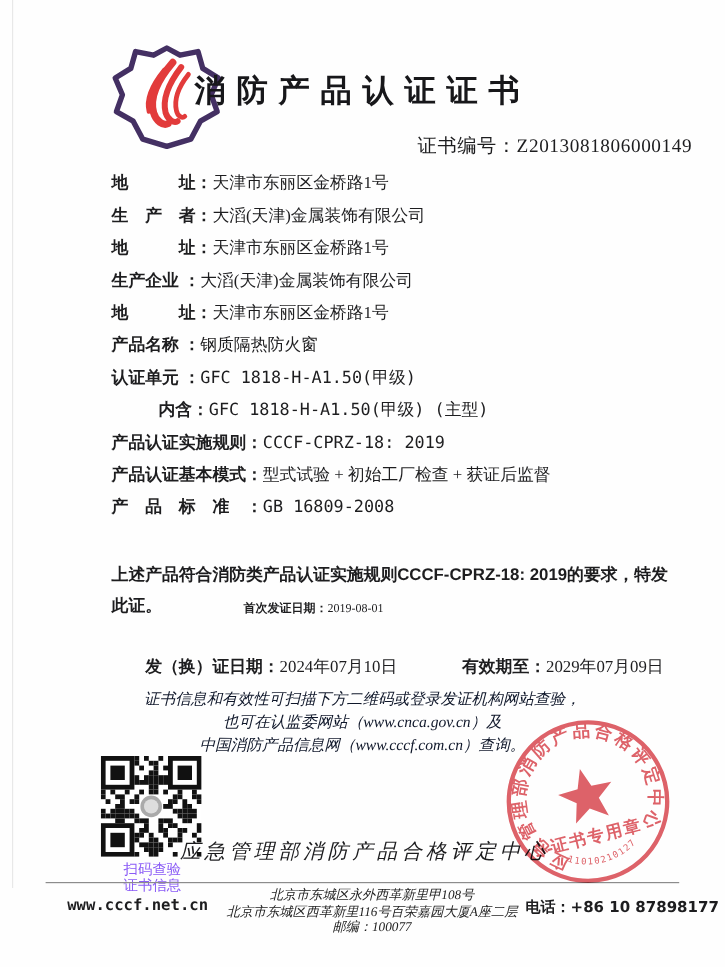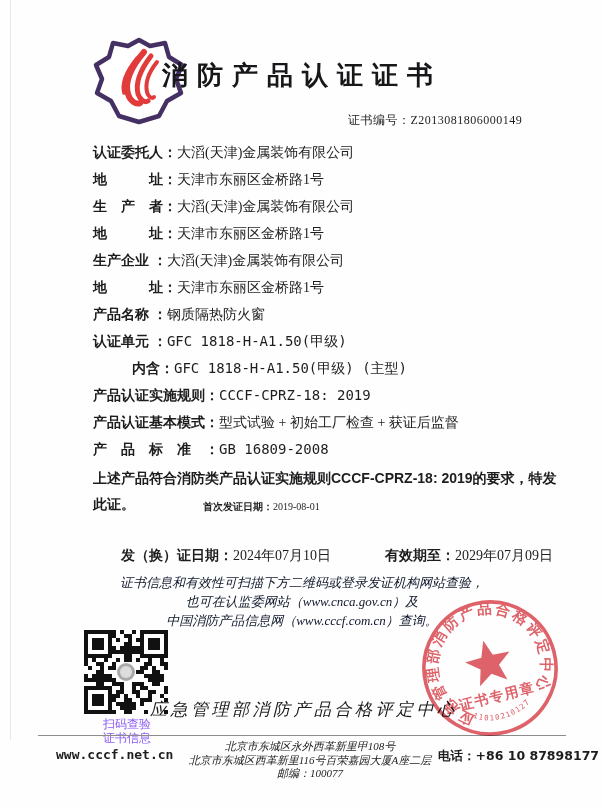--- a/index.html
+++ b/index.html
@@ -11,21 +11,21 @@
   }
   .paper-edge{position:absolute;left:10px;top:0;width:1px;height:740px;background:#e8e8e8;}
 
   
   .logo{position:absolute;left:88px;top:36px;width:102px;height:90px;}
   .title{
     position:absolute;left:0;top:58px;width:604px;text-align:center;
     font-family:"Liberation Sans","DejaVu Sans",sans-serif;
     font-weight:700;font-size:26px;letter-spacing:9px;color:#17171a;
   }
-  .cert-no{position:absolute;left:348px;top:112px;font-size:12px;letter-spacing:.5px;}
+  .cert-no{position:absolute;left:348px;top:112px;font-size:16px;letter-spacing:.5px;}
   .cert-no .lbl{font-weight:400;}
 
   
   .fields{position:absolute;left:93px;top:139px;width:480px;}
   .row{height:27px;line-height:27px;font-size:14px;white-space:nowrap;}
   .row .lbl{font-weight:700;font-family:"Liberation Sans","DejaVu Sans",sans-serif;}
   .row .val{font-family:"Liberation Serif","DejaVu Serif",serif;}
   .row .val.code{font-family:"DejaVu Sans Mono","Liberation Mono",monospace;font-size:14px;}
   .row.indent{padding-left:39px;}
 
@@ -83,23 +83,20 @@
       <path d="M49,22 C40,33 33,46 36,57" stroke-width="3.5"></path>
     </g>
   </svg>
 
   <div class="title">消防产品认证证书</div>
   <div class="cert-no">
     <span class="lbl">证书编号：</span><span>Z2013081806000149</span>
   </div>
 
   <div class="fields">
-    <div class="row">
-      <span class="lbl">认证委托人：</span><span class="val">大滔(天津)金属装饰有限公司</span>
-    </div>
     <div class="row">
       <span class="lbl">地　　　址：</span><span class="val">天津市东丽区金桥路1号</span>
     </div>
     <div class="row">
       <span class="lbl">生　产　者：</span><span class="val">大滔(天津)金属装饰有限公司</span>
     </div>
     <div class="row">
       <span class="lbl">地　　　址：</span><span class="val">天津市东丽区金桥路1号</span>
     </div>
     <div class="row">

